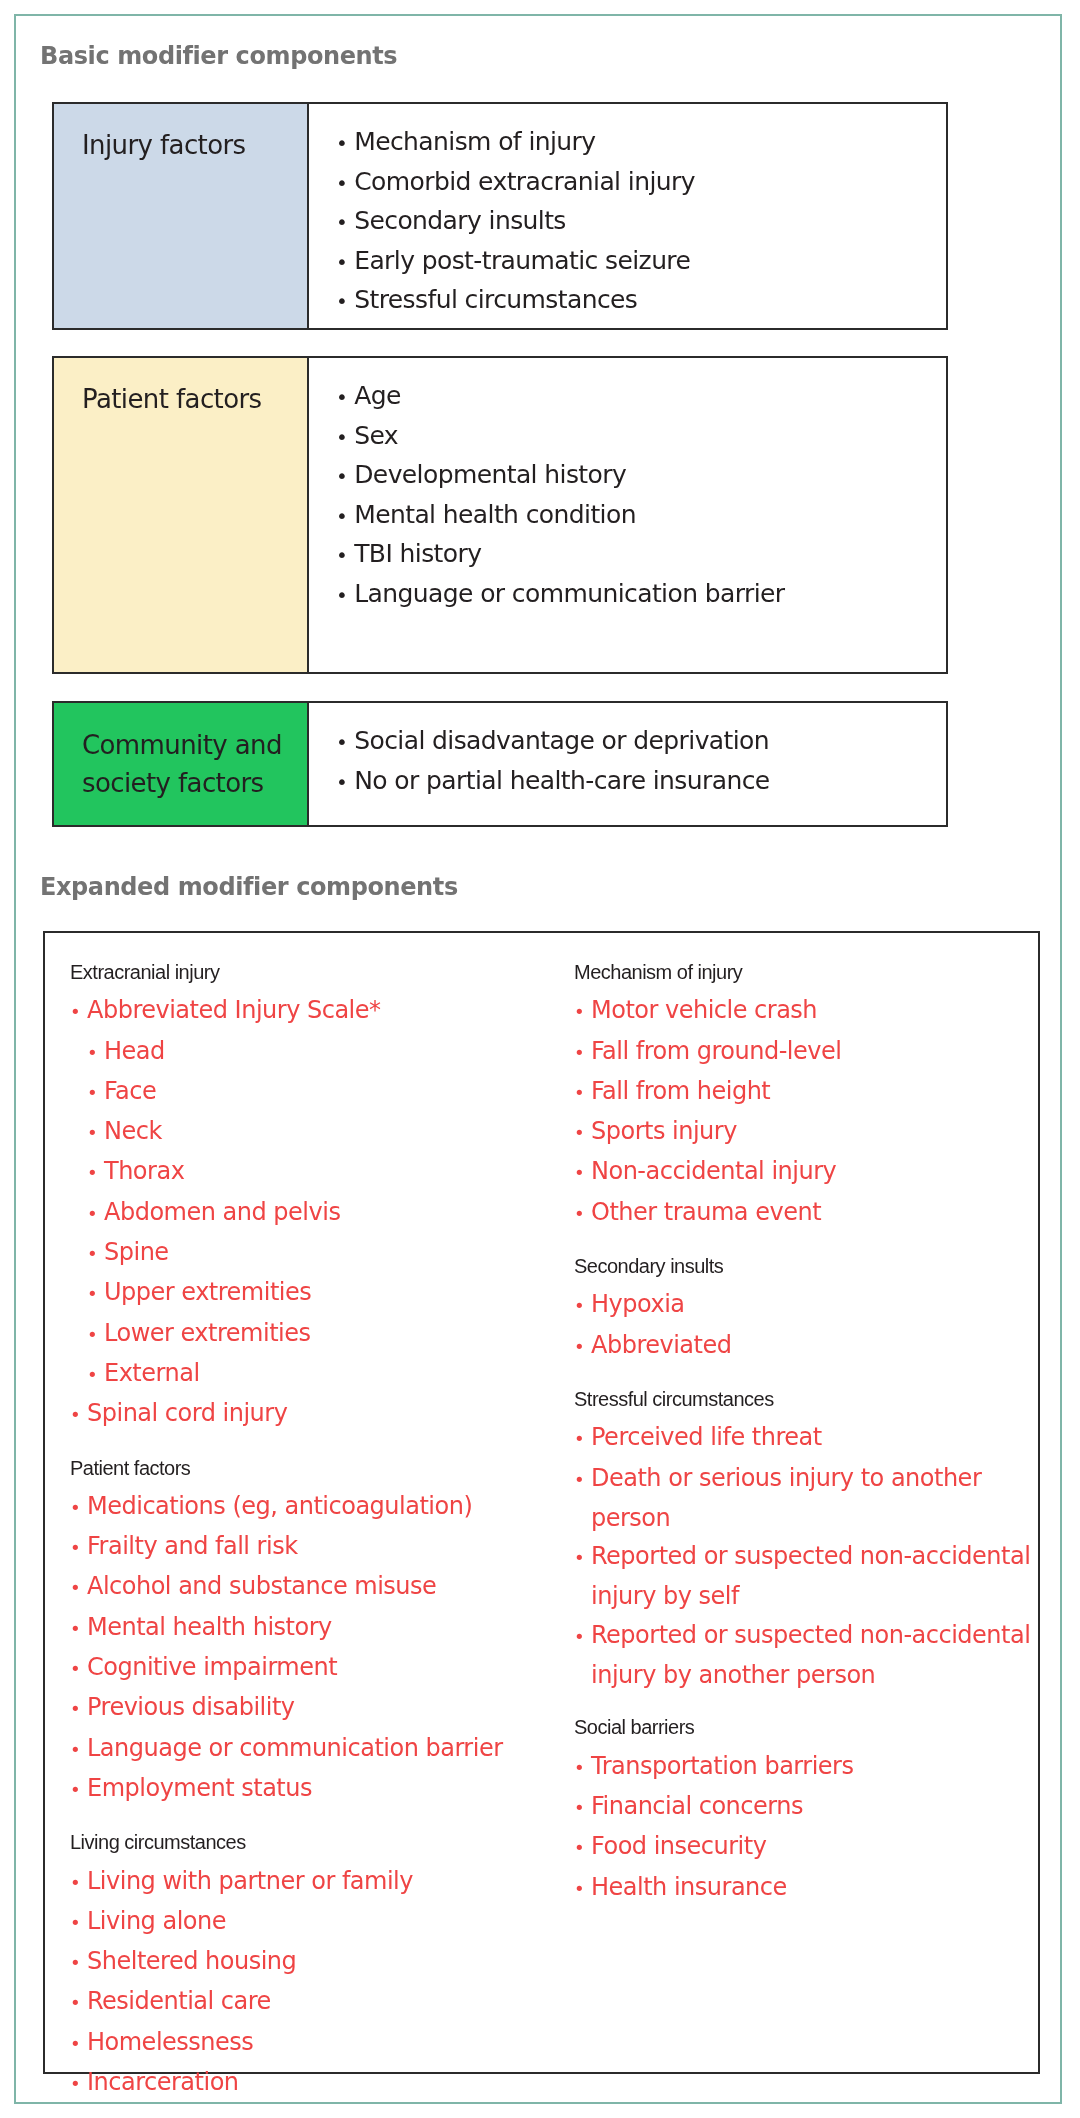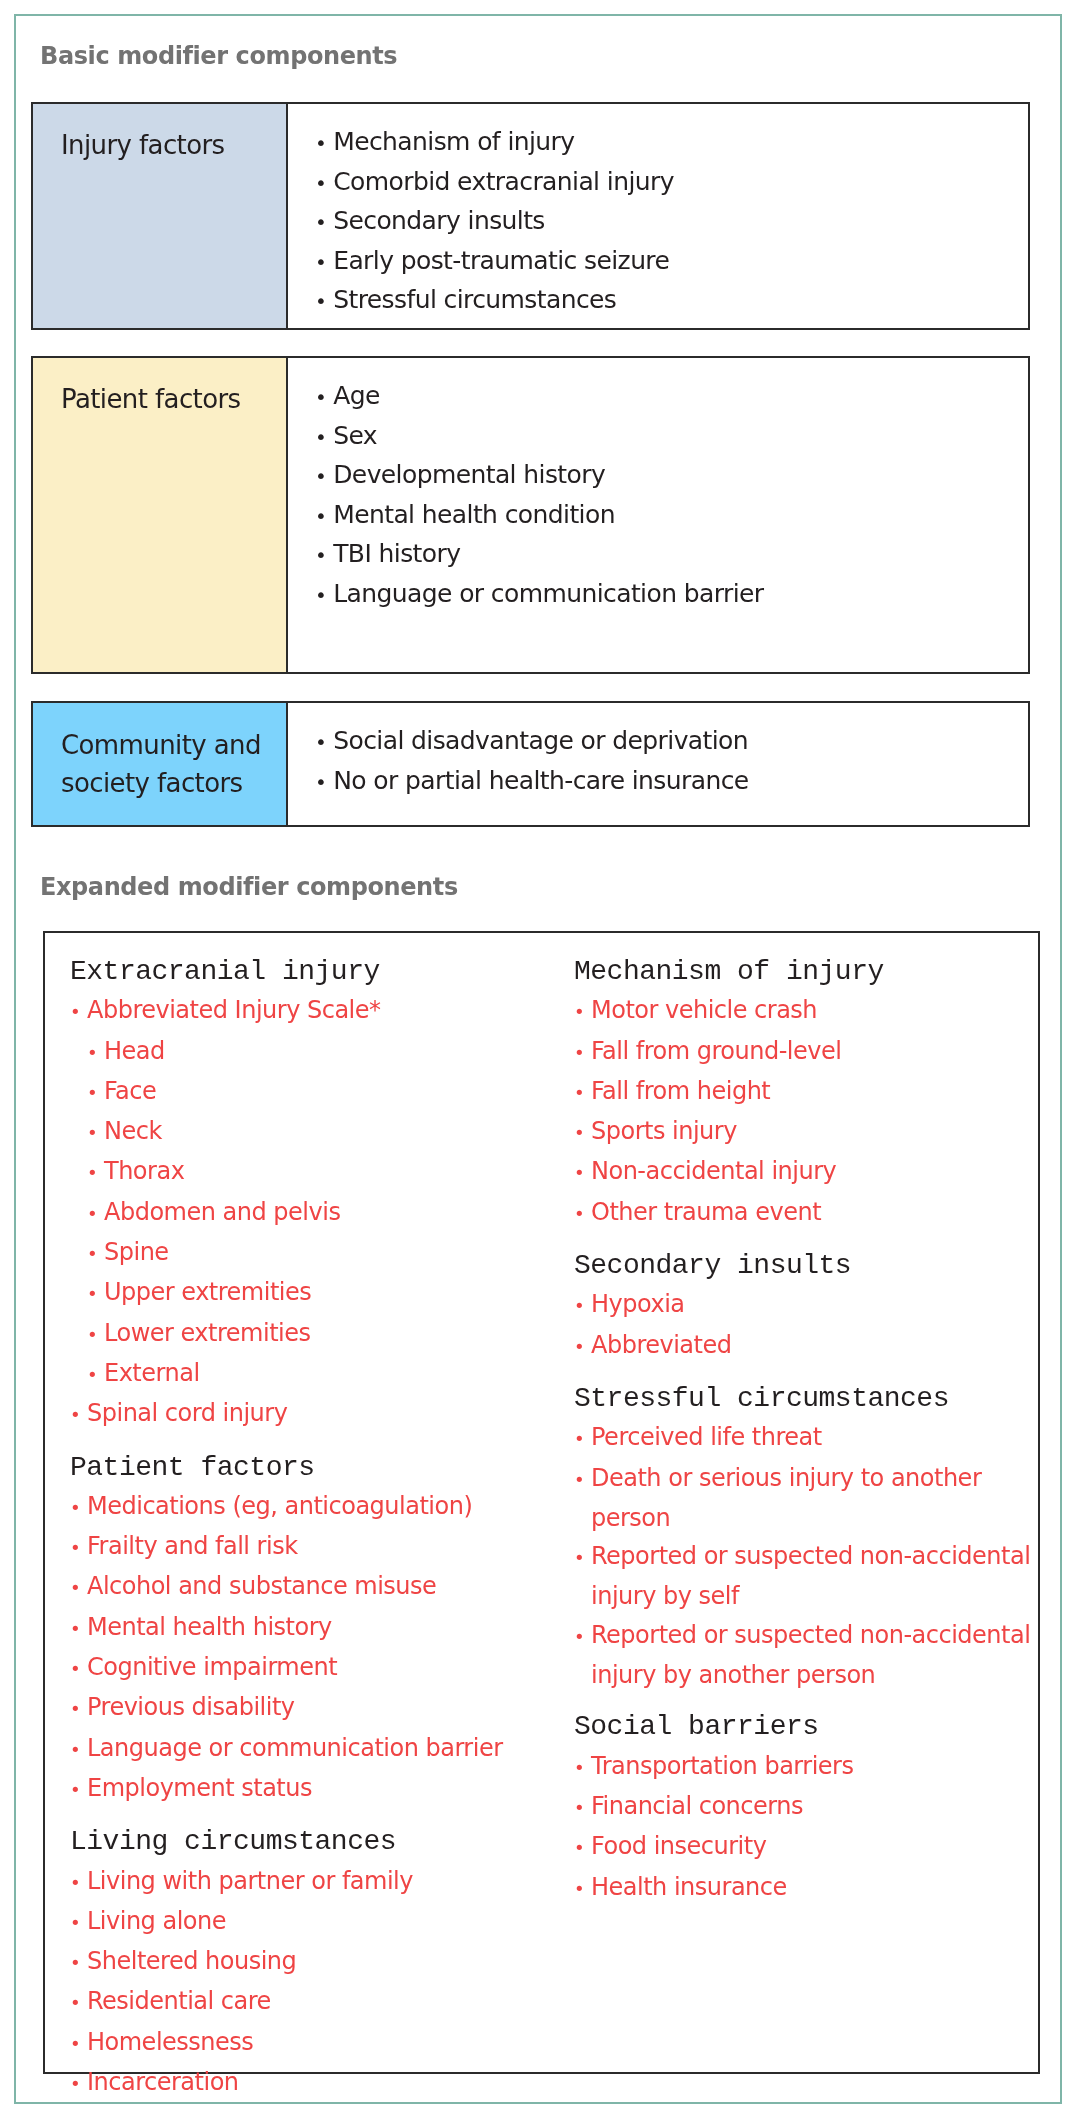--- a/index.html
+++ b/index.html
@@ -11,21 +11,21 @@
     .frame {
       position: absolute; left: 14px; top: 14px; width: 1048px; height: 2090px;
       border: 2px solid #7fb5a8; box-sizing: border-box;
     }
     .section-title {
       position: absolute; left: 40px;
       font-family: "DejaVu Sans", sans-serif; font-weight: bold;
       font-size: 24px; letter-spacing: -0.4px; color: #737373;
     }
     .basic-box {
-      position: absolute; left: 31px; width: 999px;
+      position: absolute; left: 52px; width: 896px;
       border: 2px solid #2b2b2b; box-sizing: border-box;
       display: flex; background: #fff;
     }
     .basic-label {
       width: 255px; flex: 0 0 255px; border-right: 2px solid #2b2b2b;
       box-sizing: border-box; padding: 22px 0 0 28px;
       font-size: 26px; line-height: 38px; color: #231f20;
       font-family: "DejaVu Sans", sans-serif; letter-spacing: -0.6px;
     }
     .basic-items {
@@ -35,21 +35,21 @@
     }
     .basic-items li::before { content: "\2022"; margin-right: 7px; font-size: 20px; }
     .exp-box {
       position: absolute; left: 43px; top: 931px; width: 997px; height: 1143px;
       border: 2px solid #2b2b2b; box-sizing: border-box;
     }
     .col { position: absolute; top: 20px; }
     .col.left { left: 25px; width: 480px; }
     .col.right { left: 529px; width: 460px; }
     .grp-title {
-      font-family: Liberation Mono, monospace; font-size: 28px;
+      font-family: Liberation Sans, sans-serif; font-size: 20px;
       line-height: 38.3px; letter-spacing: -0.5px; color: #231f20;
     }
     .grp { margin-bottom: 14px; }
     .grp ul { list-style: none; margin: 0; padding: 0; }
     .grp li {
       font-family: "DejaVu Sans", sans-serif; font-size: 24px;
       line-height: 38.3px; letter-spacing: -0.5px;
       padding-left: 17px; text-indent: -17px; color: #ef4444;
     }
     .grp li::before { content: "\2022"; display: inline-block; width: 17px; text-indent: 0; font-size: 18px; }
@@ -80,21 +80,21 @@
     <li>Age</li>
     <li>Sex</li>
     <li>Developmental history</li>
     <li>Mental health condition</li>
     <li>TBI history</li>
     <li>Language or communication barrier</li>
   </ul>
 </div>
 
 <div class="basic-box" style="top:701px;height:126px;">
-  <div class="basic-label" style="background:#7dd3fc;padding-top:23px;">Community and society factors</div>
+  <div class="basic-label" style="background:#22c55e;padding-top:23px;">Community and society factors</div>
   <ul class="basic-items">
     <li>Social disadvantage or deprivation</li>
     <li>No or partial health-care insurance</li>
   </ul>
 </div>
 
 <div class="section-title" style="top:873px;">Expanded modifier components</div>
 
 <div class="exp-box">
   <div class="col left">

